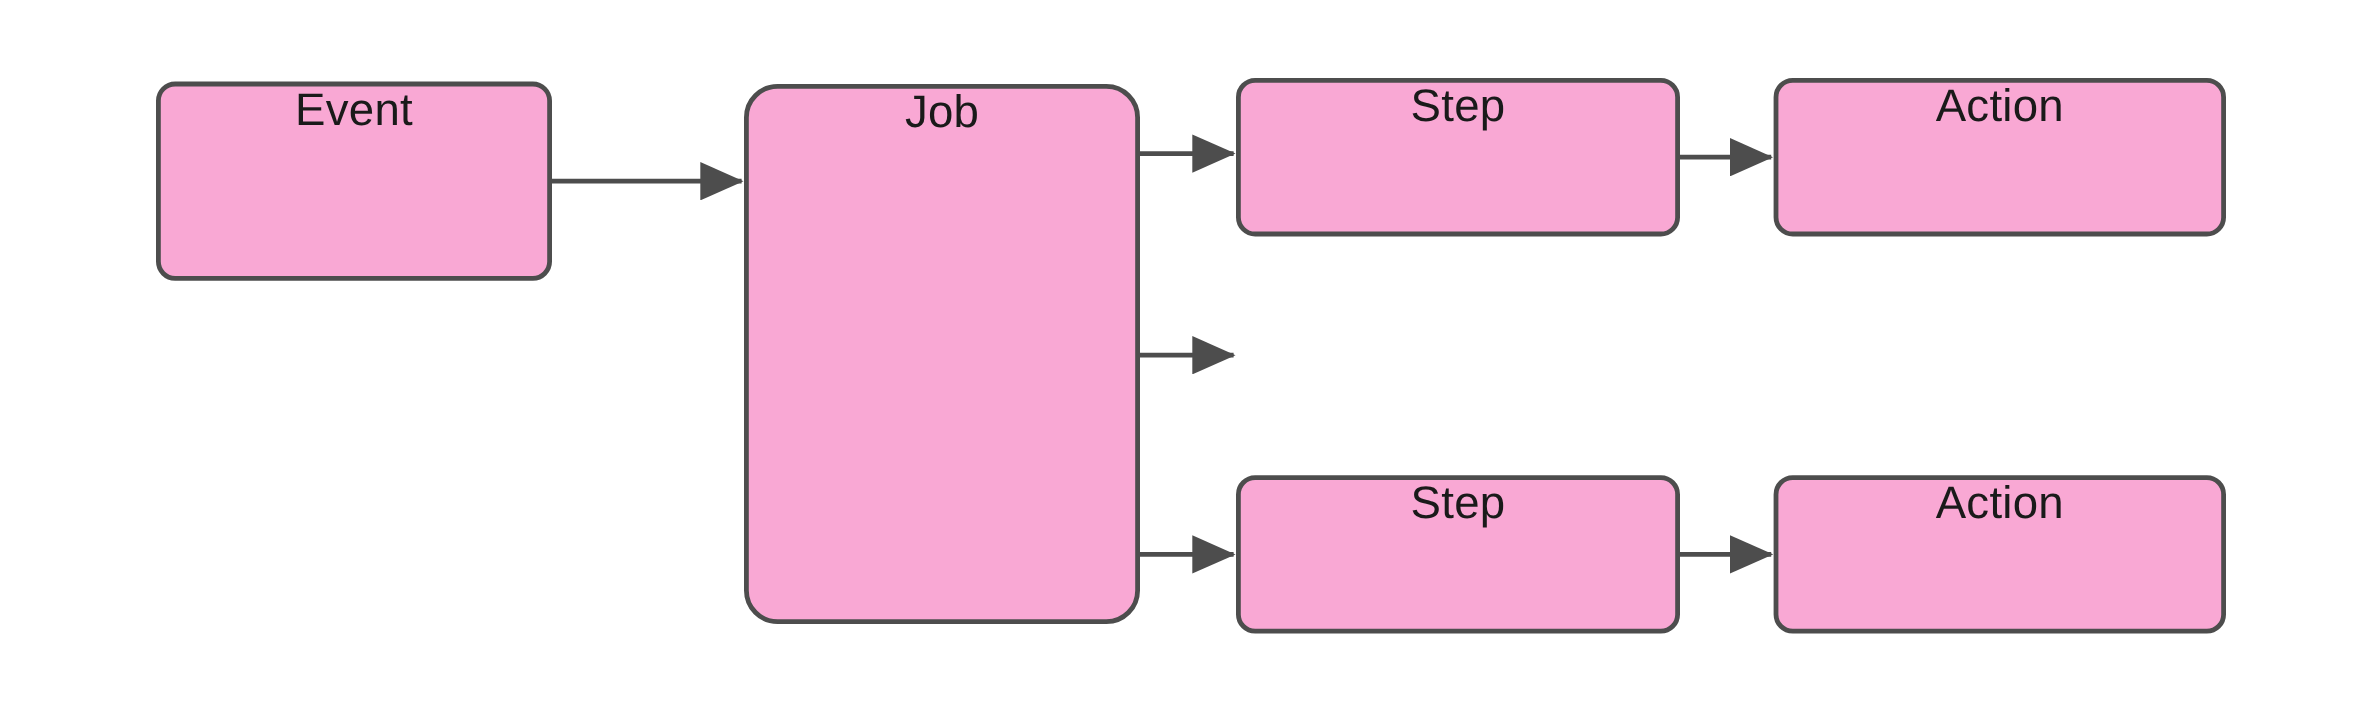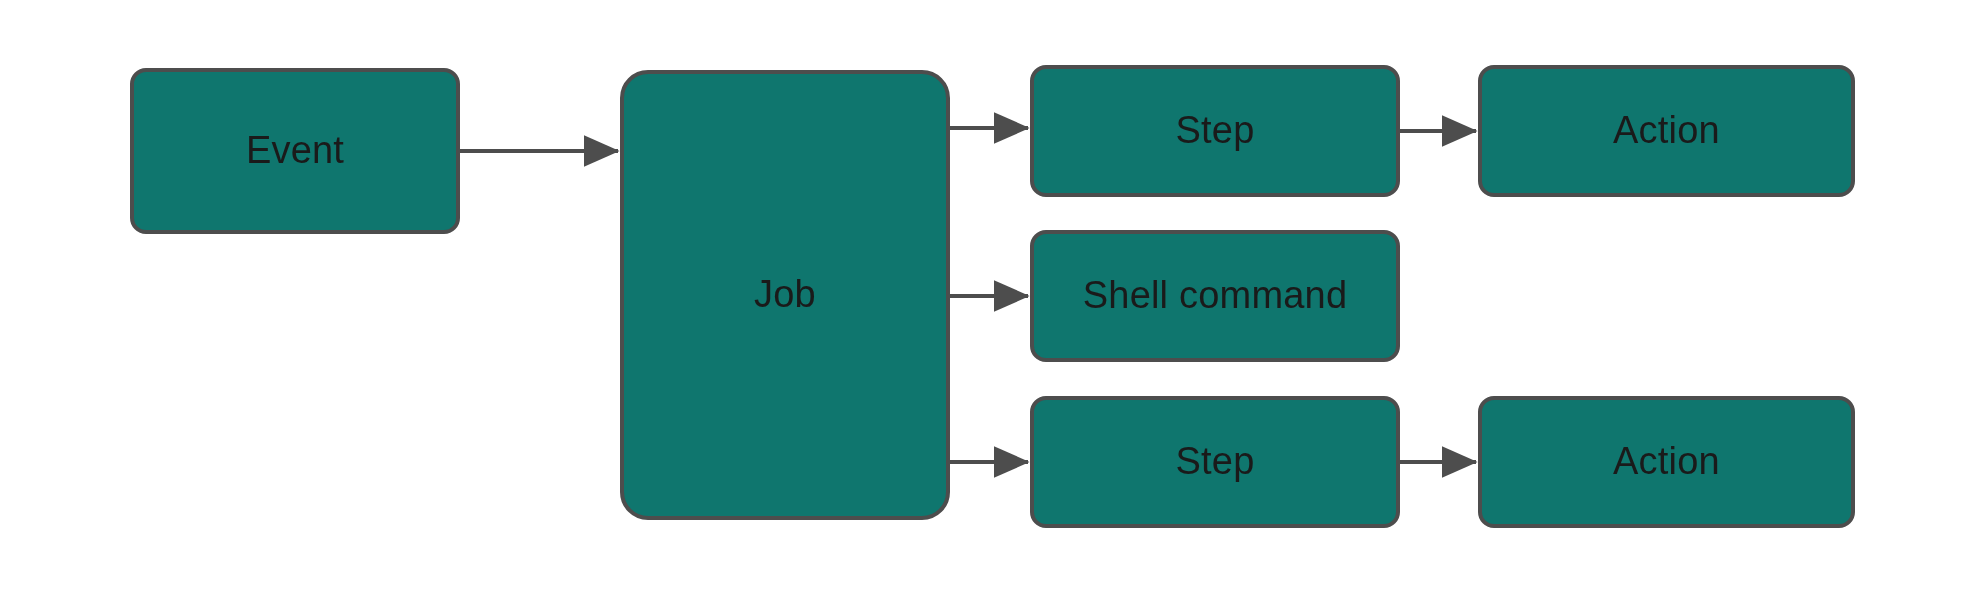--- a/index.html
+++ b/index.html
@@ -22,25 +22,25 @@
     position: absolute;
     left: 0;
     top: 0;
     width: 1977px;
     height: 599px;
     pointer-events: none;
   }
   .node {
     position: absolute;
     box-sizing: border-box;
-    background: #0f766e;
+    background: #f9a8d4;
     border: 4px solid #4d4d4d;
     border-radius: 16px;
     display: flex;
-    align-items: center;
+    align-items: flex-start;
     justify-content: center;
     z-index: 2;
   }
   .node-label {
     color: #1a1a1a;
     font-size: 38px;
     line-height: 1.1;
     letter-spacing: 0.2px;
     white-space: nowrap;
     text-align: center;
@@ -77,23 +77,20 @@
   </div>
 
   <div class="node" style="left: 1030px; top: 65px; width: 370px; height: 132px; border-color: rgb(77, 77, 77);">
     <span class="node-label" style="color: rgb(26, 26, 26);">Step</span>
   </div>
 
   <div class="node" style="left: 1478px; top: 65px; width: 377px; height: 132px; border-color: rgb(77, 77, 77);">
     <span class="node-label" style="color: rgb(26, 26, 26);">Action</span>
   </div>
 
-  <div class="node" style="left: 1030px; top: 230px; width: 370px; height: 132px; border-color: rgb(77, 77, 77);">
-    <span class="node-label" style="color: rgb(26, 26, 26);">Shell command</span>
-  </div>
 
   <div class="node" style="left: 1030px; top: 396px; width: 370px; height: 132px; border-color: rgb(77, 77, 77);">
     <span class="node-label" style="color: rgb(26, 26, 26);">Step</span>
   </div>
 
   <div class="node" style="left: 1478px; top: 396px; width: 377px; height: 132px; border-color: rgb(77, 77, 77);">
     <span class="node-label" style="color: rgb(26, 26, 26);">Action</span>
   </div>
 
 </div>

